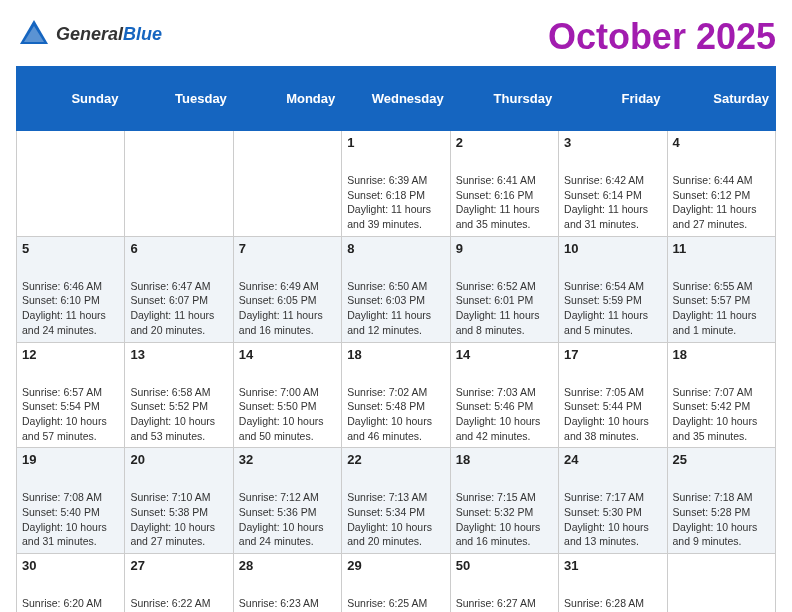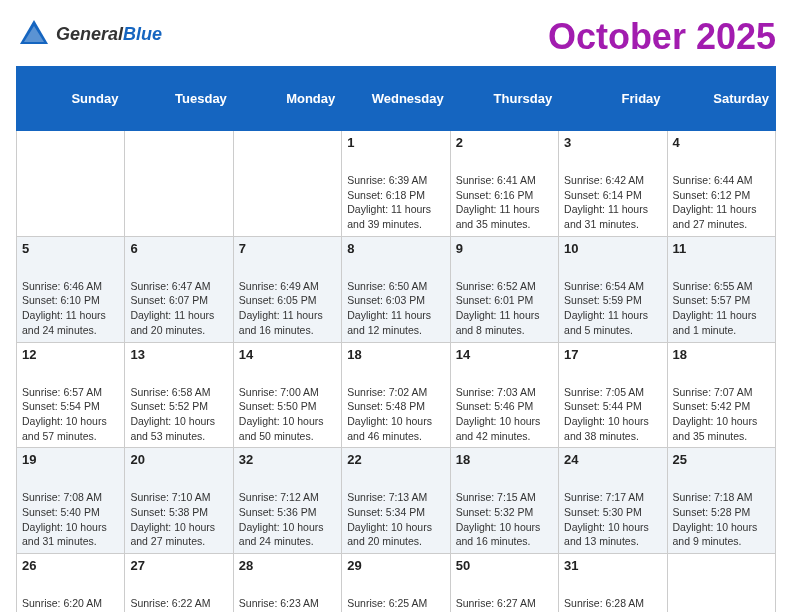--- a/index.html
+++ b/index.html
@@ -228,21 +228,21 @@
           <span class="day-number">24</span>
           <div class="day-info">Sunrise: 7:17 AM<br>Sunset: 5:30 PM<br>Daylight: 10 hours<br>and 13 minutes.</div>
         </td>
         <td>
           <span class="day-number">25</span>
           <div class="day-info">Sunrise: 7:18 AM<br>Sunset: 5:28 PM<br>Daylight: 10 hours<br>and 9 minutes.</div>
         </td>
       </tr>
       <tr class="row-normal">
         <td>
-          <span class="day-number">26</span>
+          <span class="day-number">30</span>
           <div class="day-info">Sunrise: 6:20 AM<br>Sunset: 4:26 PM<br>Daylight: 10 hours<br>and 6 minutes.</div>
         </td>
         <td>
           <span class="day-number">27</span>
           <div class="day-info">Sunrise: 6:22 AM<br>Sunset: 4:24 PM<br>Daylight: 10 hours<br>and 2 minutes.</div>
         </td>
         <td>
           <span class="day-number">28</span>
           <div class="day-info">Sunrise: 6:23 AM<br>Sunset: 4:22 PM<br>Daylight: 9 hours<br>and 58 minutes.</div>
         </td>

